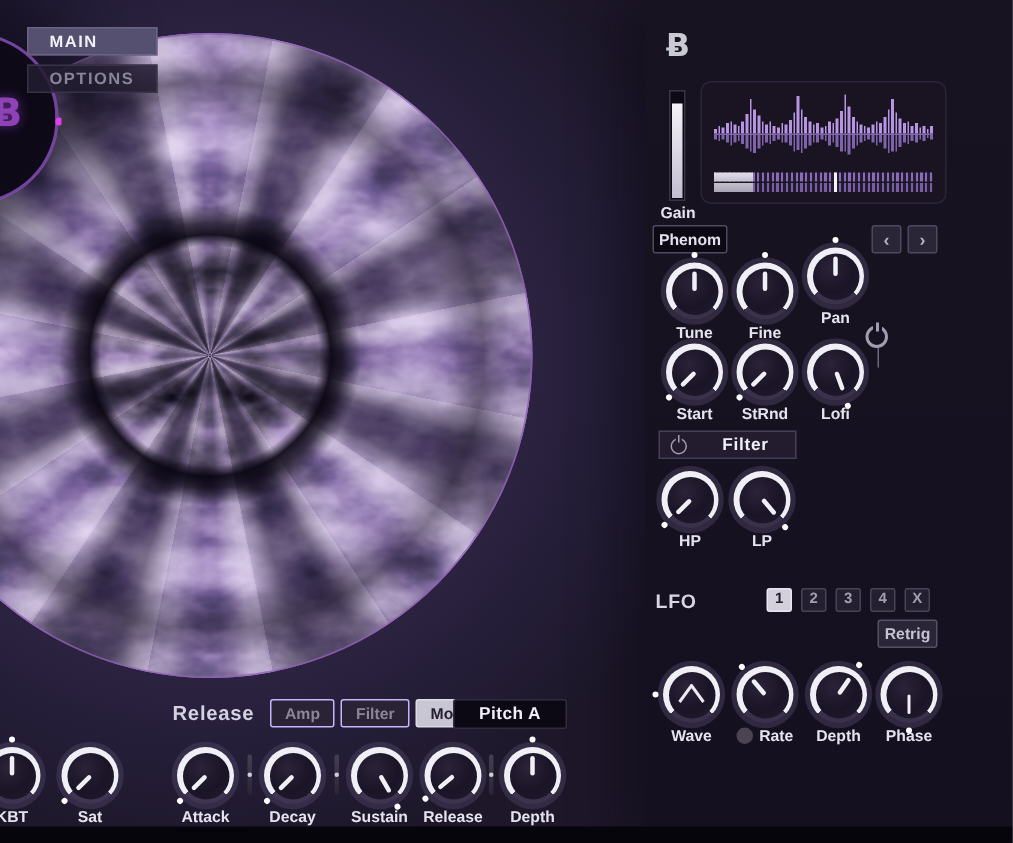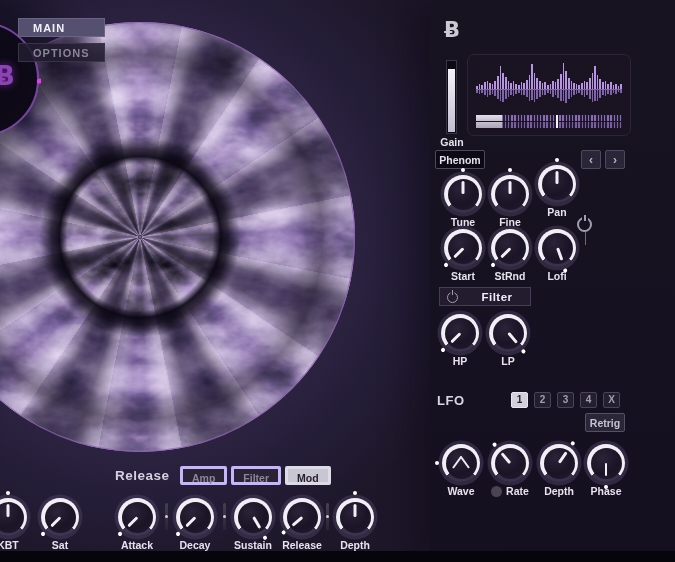--- a/index.html
+++ b/index.html
@@ -73,21 +73,21 @@
   .slot-btn{width:15px;height:14px;line-height:14px;text-align:center;font-size:10px;font-weight:bold;
     background:#241e31;border:1px solid #4a4356;color:#a39dad;border-radius:2px;box-sizing:content-box;}
   .slot-btn.active{background:#d3d0dc;color:#231d31;border-color:#e8e6ee;}
   .target-field{left:7px;top:413px;width:145px;height:19px;background:#0c0915;border:1px solid #2c2638;color:#f0eef6;font-size:11.5px;justify-content:flex-start;padding-left:8px;letter-spacing:.3px;}
   .retrig-btn{left:155px;top:413px;width:40px;height:19px;background:#2b2538;border:1px solid #555064;color:#c6c2d2;font-size:10.5px;}
 
   
   .ladder-field{left:10px;top:466px;width:87px;height:20px;background:#0d0a15;border:1px solid #7a7490;color:#eceaf2;font-size:11.5px;letter-spacing:.3px;}
   .env-label{left:115px;top:468px;font-size:13.5px;letter-spacing:.5px;color:#d5d1e0;font-weight:bold;}
   .env-tabs{left:180px;top:466px;display:flex;gap:4px;}
-  .env-tab{height:19px;line-height:19px;padding:0 9px;font-size:10.5px;font-weight:bold;color:#8b8599;background:#2a2335;border:3px solid #c4b5fd;border-radius:2px;box-sizing:border-box;}
+  .env-tab{height:19px;line-height:19px;padding:0 9px;font-size:10.5px;font-weight:bold;color:#8b8599;background:#2a2335;border:1px solid #c4b5fd;border-radius:2px;box-sizing:border-box;}
   .env-tab.active{background:#c9c6d3;color:#241e2f;border-color:#dddbe5;}
   .pitch-field{left:302px;top:466px;width:76px;height:20px;background:#0c0915;border:1px solid #322c42;color:#f0eef6;font-size:11.5px;letter-spacing:.3px;}
   .abs{position:absolute;box-sizing:border-box;}
 
   .sep{position:absolute;top:503px;width:3px;height:27px;border-radius:2px;background:linear-gradient(#454052,#2a2535);}
   .sep::after{content:"";position:absolute;left:50%;top:50%;width:3px;height:3px;margin:-1.5px;border-radius:50%;background:#cfccda;}
 
   .bottom-black{position:absolute;left:0;top:551px;width:675px;height:11px;background:#07050c;z-index:9;}
 
   
@@ -518,20 +518,21 @@
         <div class="klabel"><span>Phase</span></div>
       </div>
   </div>
 
   <div class="abs env-label">Release</div>
   <div class="abs env-tabs">
       <div class="env-tab">Amp</div>
       <div class="env-tab">Filter</div>
       <div class="env-tab active">Mod</div>
     </div>
+  <div class="abs field pitch-field">Pitch A</div>
 
   <div style="left: -11px; top: 498px; --rot: 0deg;" class="knob">
       <div class="kring"></div>
       <div class="kinner"></div>
       <div class="kptr"></div>
       <div class="kdot"></div>
       <div class="klabel"><span>KBT</span></div>
     </div>
   <div style="left: 41px; top: 498px; --rot: -135deg;" class="knob">
       <div class="kring"></div>

